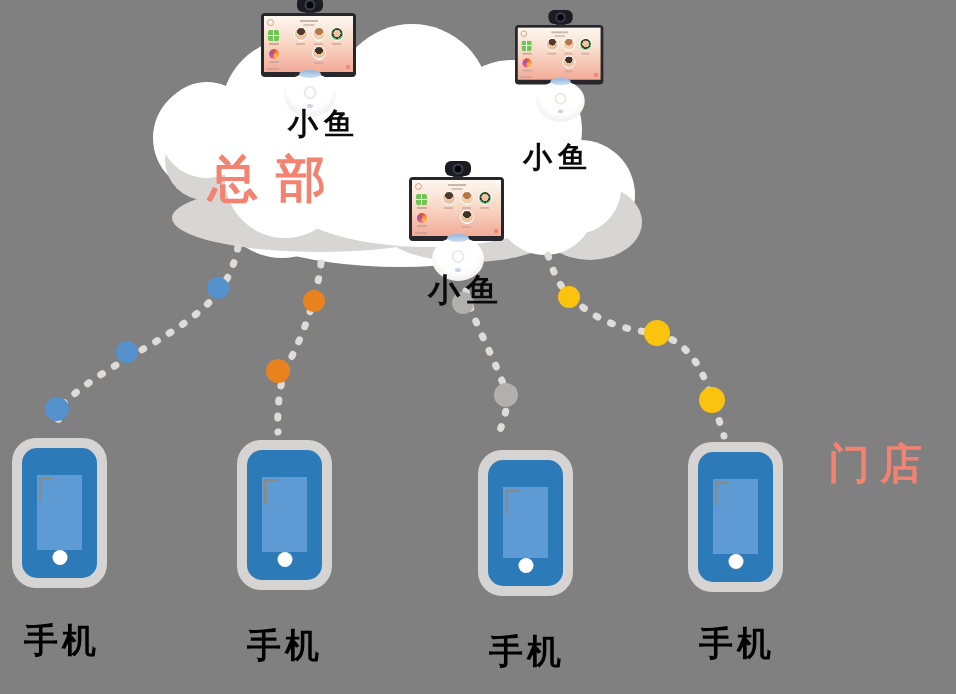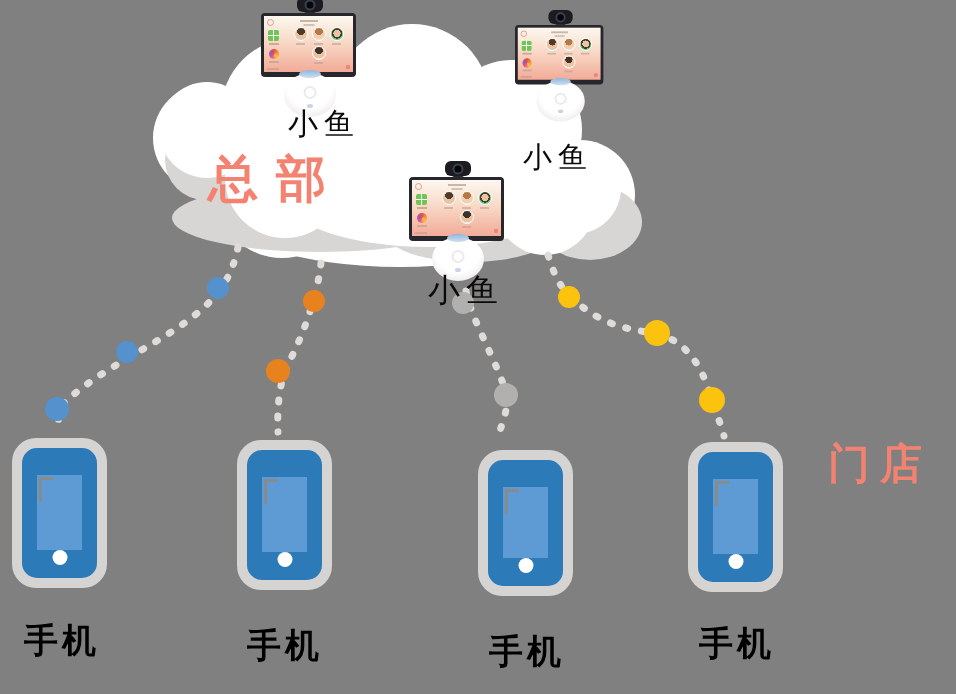--- a/index.html
+++ b/index.html
@@ -3,21 +3,21 @@
 <meta charset="utf-8">
 <style>
   html,body{margin:0;padding:0;}
   body{font-family:"DejaVu Serif","Liberation Serif",serif;}
   .stage{position:relative;width:956px;height:694px;background:#808080;overflow:hidden;}
 
   
   .lbl{position:absolute;white-space:nowrap;}
   .hq-label{left:208px;top:146px;font-size:50px;font-weight:bold;color:#f48270;letter-spacing:18px;}
   .store-label{left:828px;top:436px;font-size:42px;font-weight:bold;color:#f48270;letter-spacing:10px;}
-  .dev-label{color:#0a0a0a;font-weight:normal;}
+  .dev-label{color:#0a0a0a;font-weight:bold;}
   .dev-label.d1{left:288px;top:104px;font-size:30px;letter-spacing:6px;}
   .dev-label.d2{left:523px;top:138px;font-size:29px;letter-spacing:6px;}
   .dev-label.d3{left:428px;top:269px;font-size:32px;letter-spacing:6px;}
   .phone-label{color:#000;font-weight:bold;font-size:34px;letter-spacing:4px;}
   .phone-label.p1{left:24px;top:618px;}
   .phone-label.p2{left:247px;top:623px;}
   .phone-label.p3{left:489px;top:629px;}
   .phone-label.p4{left:699px;top:621px;}
 
   

